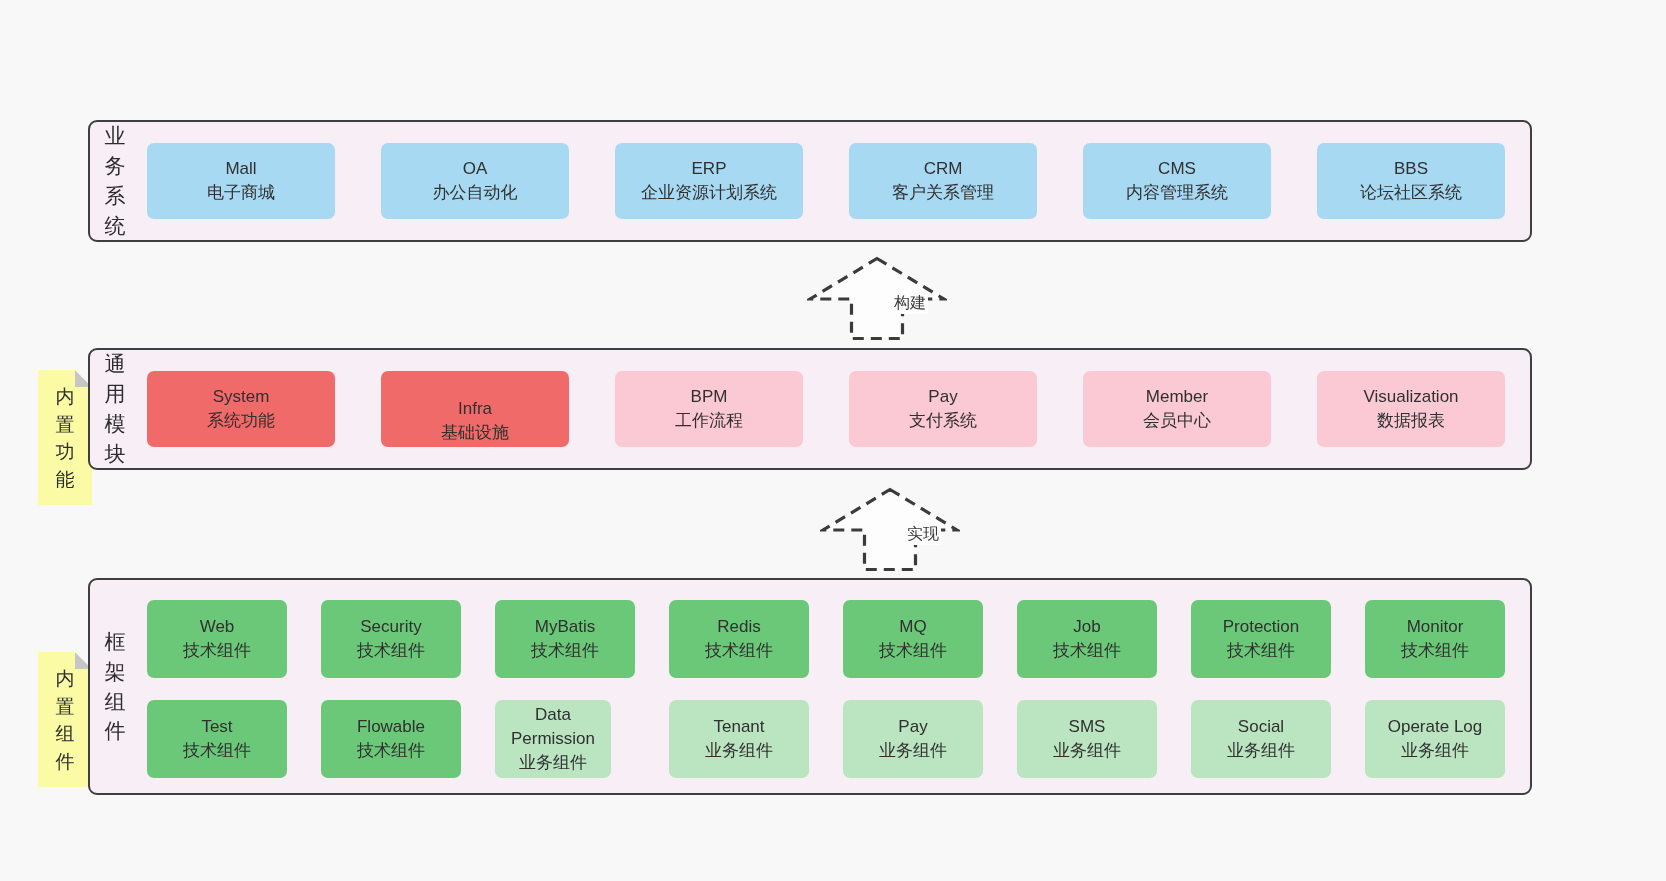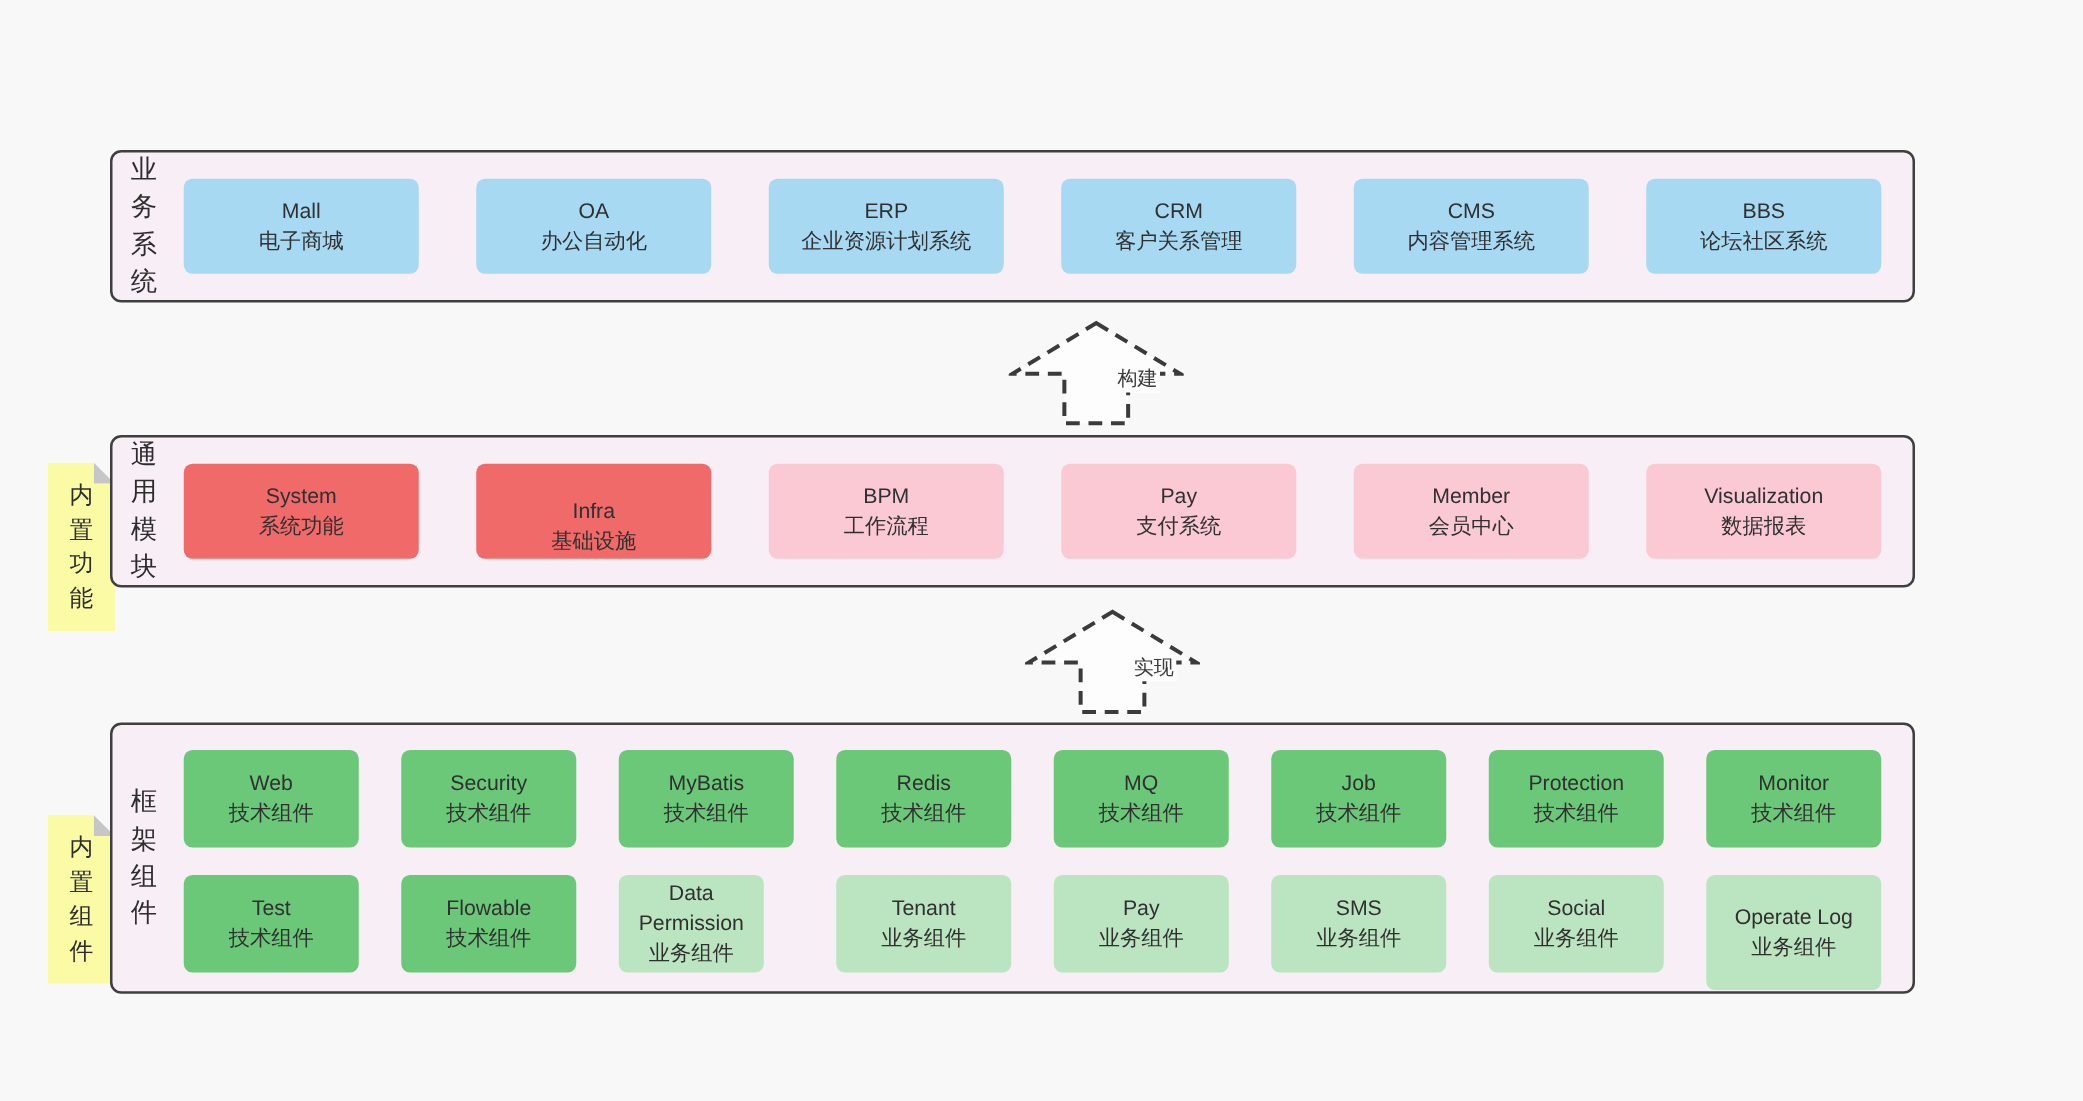--- a/index.html
+++ b/index.html
@@ -192,20 +192,20 @@
           <div>业务组件</div>
         </div>
         <div class="box lightgreen" style="left: 927px; top: 120px; width: 140px; height: 78px;">
           <div>SMS</div>
           <div>业务组件</div>
         </div>
         <div class="box lightgreen" style="left: 1101px; top: 120px; width: 140px; height: 78px;">
           <div>Social</div>
           <div>业务组件</div>
         </div>
-        <div class="box lightgreen" style="left: 1275px; top: 120px; width: 140px; height: 92px;">
+        <div class="box lightgreen" style="left: 1275px; top: 120px; width: 140px; height: 78px;">
           <div>Operate Log</div>
           <div>业务组件</div>
         </div>
       </div>
   </div>
 
 </div>
 
 </body></html>

